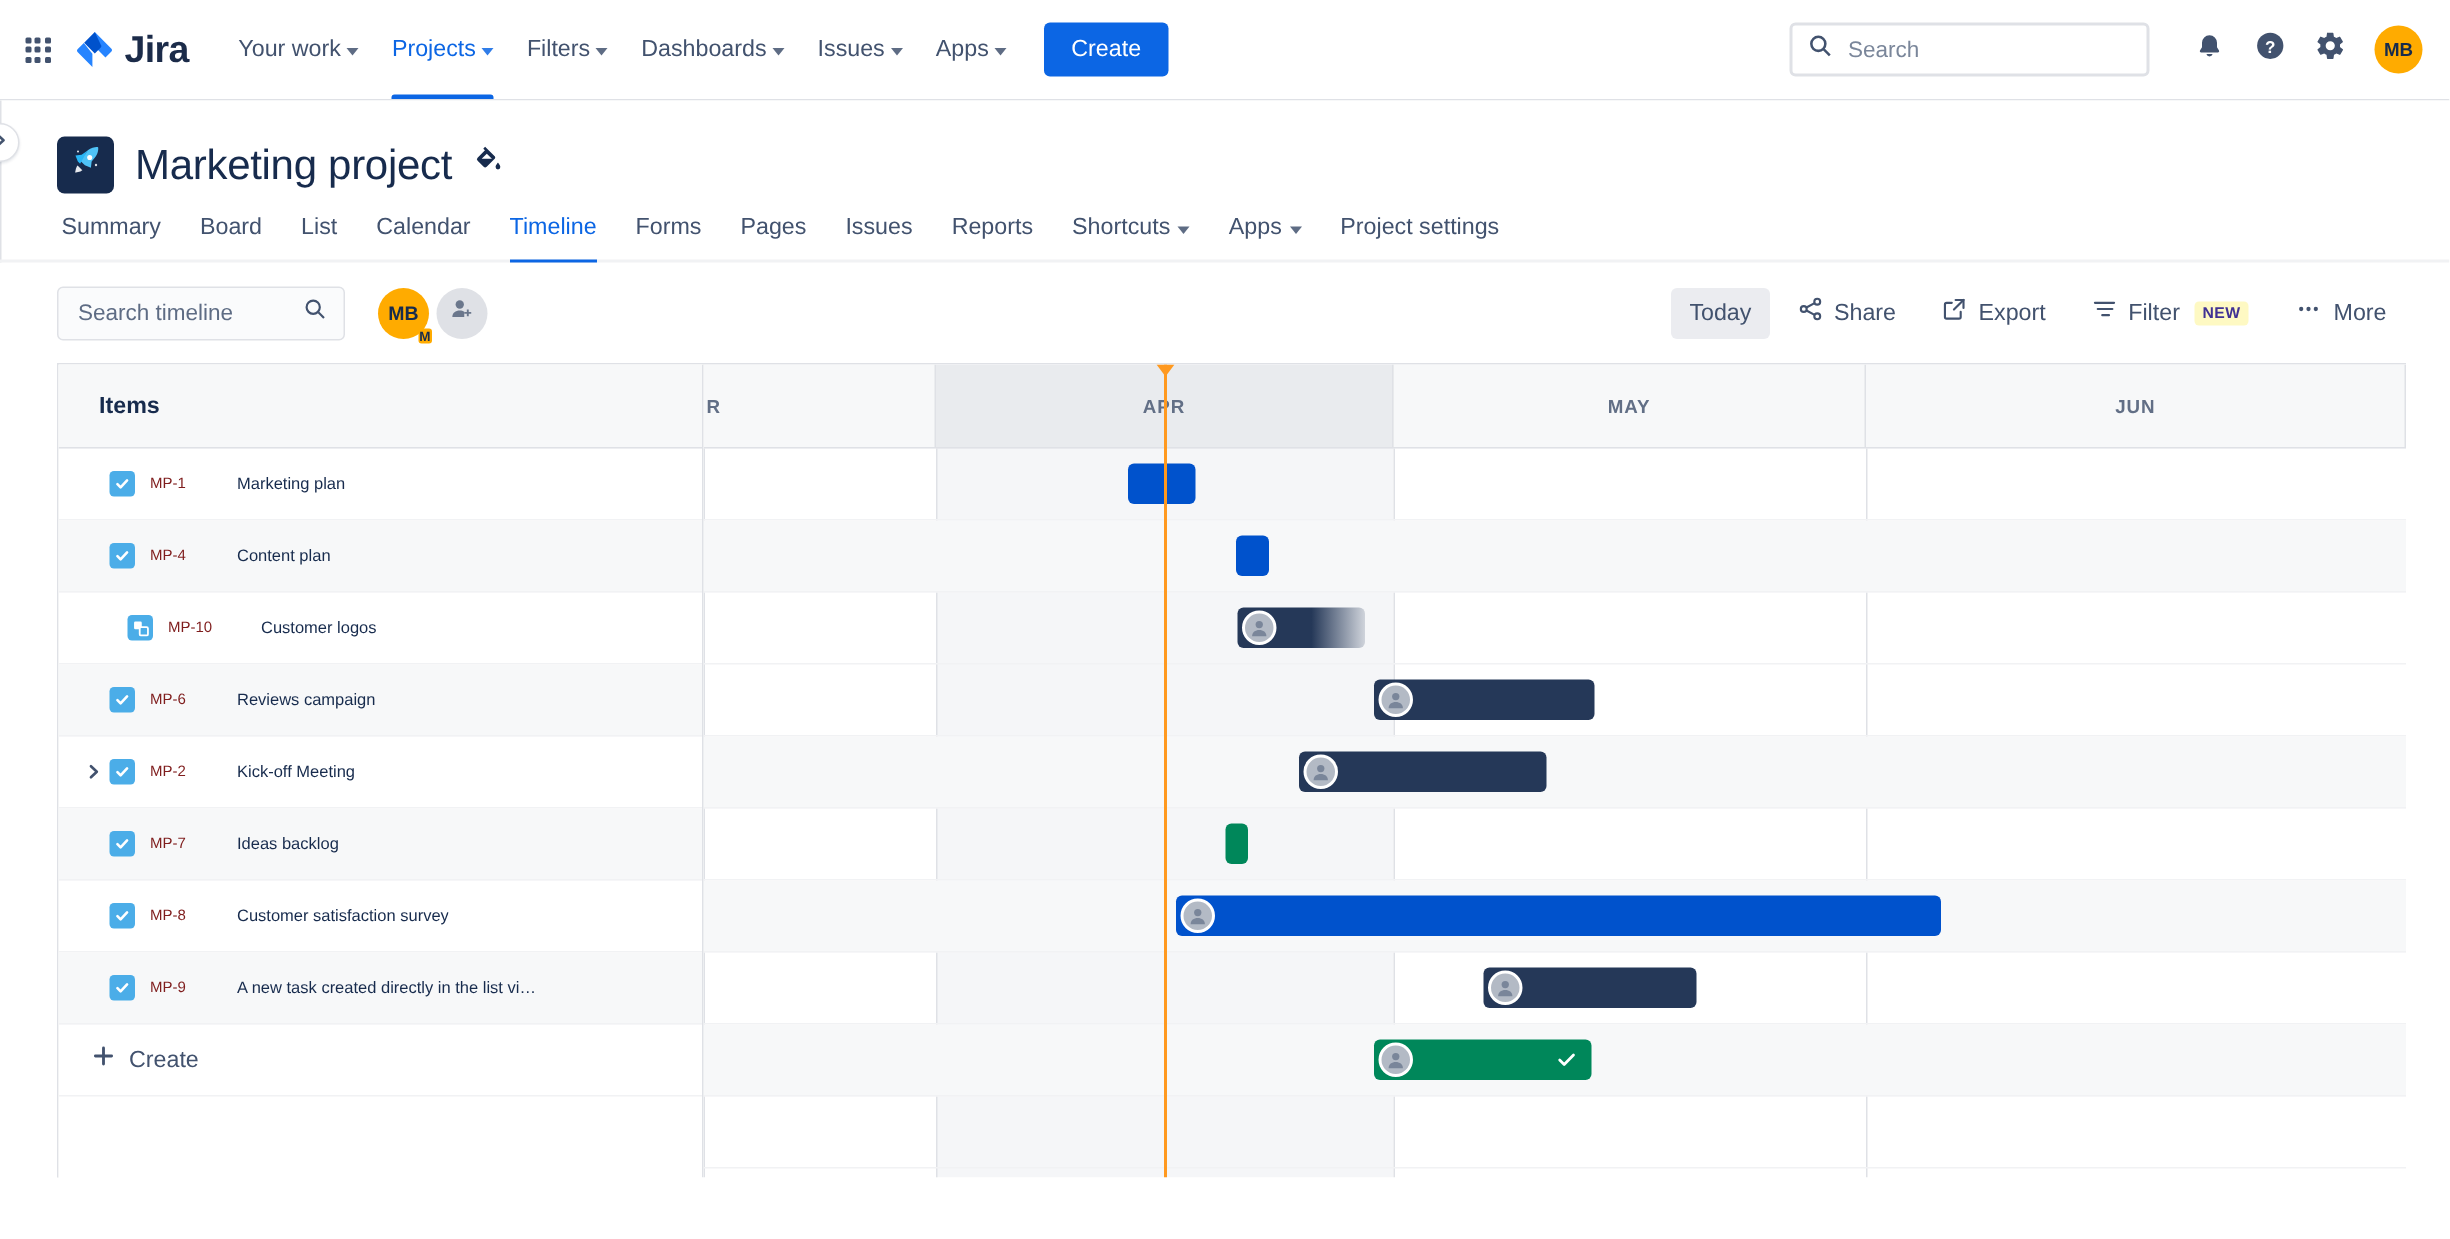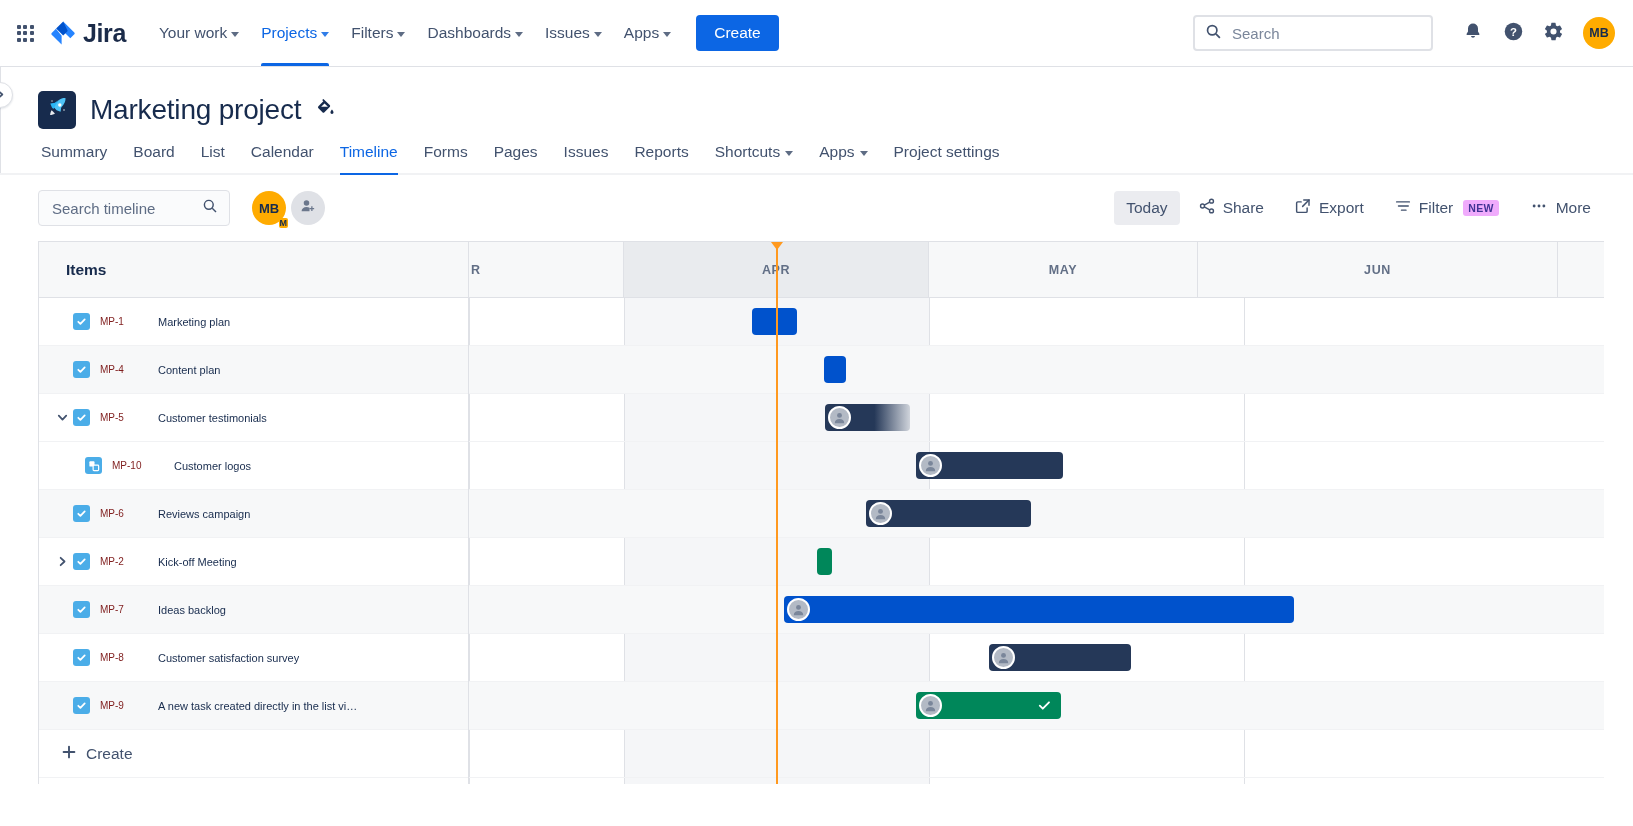--- a/index.html
+++ b/index.html
@@ -196,21 +196,21 @@
   .tb-btn {
     display: flex; align-items: center; gap: 7px;
     font-size: 15.5px; color: #42526e;
     padding: 8px 12px; border-radius: 4px;
     cursor: pointer; background: transparent; border: none;
     font-family: "Liberation Sans", sans-serif;
     white-space: nowrap;
   }
   .tb-btn.pressed { background: #ebecf0; color: #42526e; }
   .new-badge {
-    background: #f0abfc; color: #403294;
+    background: #fef9c3; color: #403294;
     font-size: 10.5px; font-weight: 700;
     border-radius: 3px; padding: 2px 5px;
     letter-spacing: .3px; margin-left: 3px;
   }
 
   
   #timeline {
     margin: 0 0 0 38px;
     border: 1px solid #dfe1e6;
     border-bottom: none; border-right: none;
@@ -602,34 +602,20 @@
       <span class="twisty empty"></span>
       <span class="type-icon task">
         <svg width="11" height="11" viewBox="0 0 12 12" fill="none" stroke="#fff" stroke-width="1.9" stroke-linecap="round" stroke-linejoin="round">
             <path d="M2.5 6.3 4.8 8.6 9.5 3.6"></path>
           </svg>
       </span>
       <span class="issue-key">MP-4</span>
       <span class="issue-sum">Content plan</span>
     </div>
 
-    <div class="row">
-      <span class="twisty">
-        <svg width="13" height="13" viewBox="0 0 14 14" fill="none" stroke="#42526e" stroke-width="1.9" stroke-linecap="round" stroke-linejoin="round">
-            <path d="M3 5 7 9.2 11 5"></path>
-          </svg>
-      </span>
-      <span class="type-icon task">
-        <svg width="11" height="11" viewBox="0 0 12 12" fill="none" stroke="#fff" stroke-width="1.9" stroke-linecap="round" stroke-linejoin="round">
-            <path d="M2.5 6.3 4.8 8.6 9.5 3.6"></path>
-          </svg>
-      </span>
-      <span class="issue-key">MP-5</span>
-      <span class="issue-sum">Customer testimonials</span>
-    </div>
 
     <div class="row" style="padding-left:46px;">
       <span class="type-icon subtask">
         <svg width="12" height="12" viewBox="0 0 14 14" fill="#fff">
           <rect x="1.6" y="1.6" width="6" height="6" rx="1"></rect>
           <rect x="6" y="6" width="6.4" height="6.4" rx="1" fill="#4bade8" stroke="#fff" stroke-width="1.4"></rect>
         </svg>
       </span>
       <span class="issue-key sub">MP-10</span>
       <span class="issue-sum">Customer logos</span>
@@ -701,21 +687,21 @@
           </svg>
       </span>
       <span>Create</span>
     </div>
   </div>
 
   <div class="right-col">
     <div class="months">
       <div class="month partial" style="width:155px">R</div>
       <div class="month current" style="width:305px">APR</div>
-      <div class="month" style="width:269px">MAY</div>
+      <div class="month" style="width:315px">MAY</div>
       <div class="month" style="width:360px">JUN</div>
     </div>
 
     <div class="grid-body">
       <div class="month-shade" style="left:155px;width:305px"></div>
       <div class="vlines">
         <span class="vline" style="left:0px"></span>
         <span class="vline" style="left:155px"></span>
         <span class="vline" style="left:460px"></span>
         <span class="vline" style="left:775px"></span>

